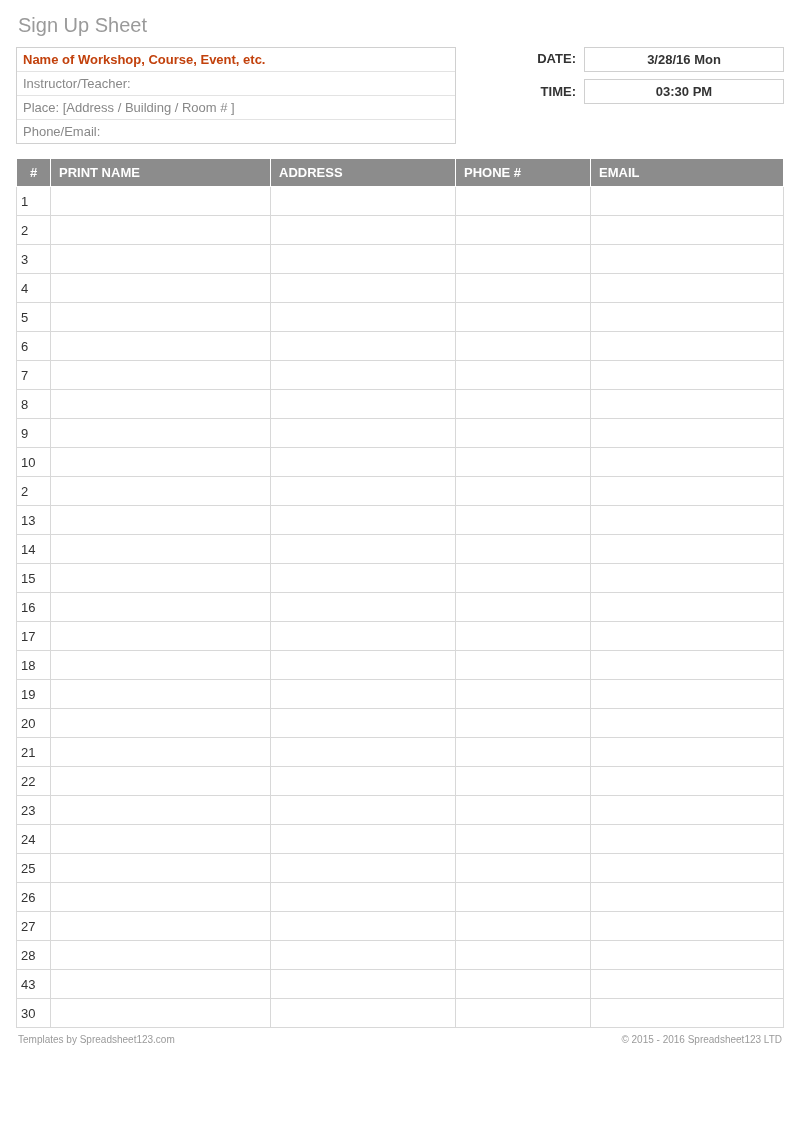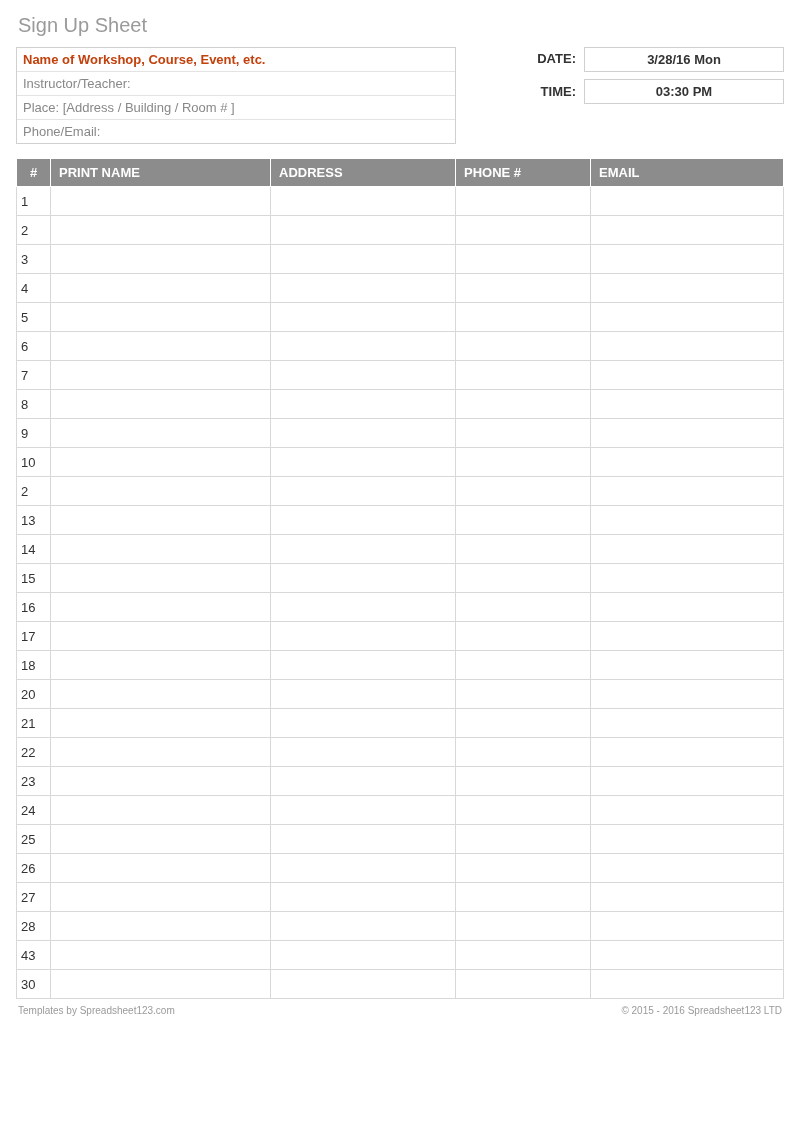--- a/index.html
+++ b/index.html
@@ -262,20 +262,27 @@
           <td></td>
         </tr>
         <tr>
           <td class="num">18</td>
           <td></td>
           <td></td>
           <td></td>
           <td></td>
         </tr>
         <tr>
+          <td class="num">19</td>
+          <td></td>
+          <td></td>
+          <td></td>
+          <td></td>
+        </tr>
+        <tr>
           <td class="num">20</td>
           <td></td>
           <td></td>
           <td></td>
           <td></td>
         </tr>
         <tr>
           <td class="num">21</td>
           <td></td>
           <td></td>

